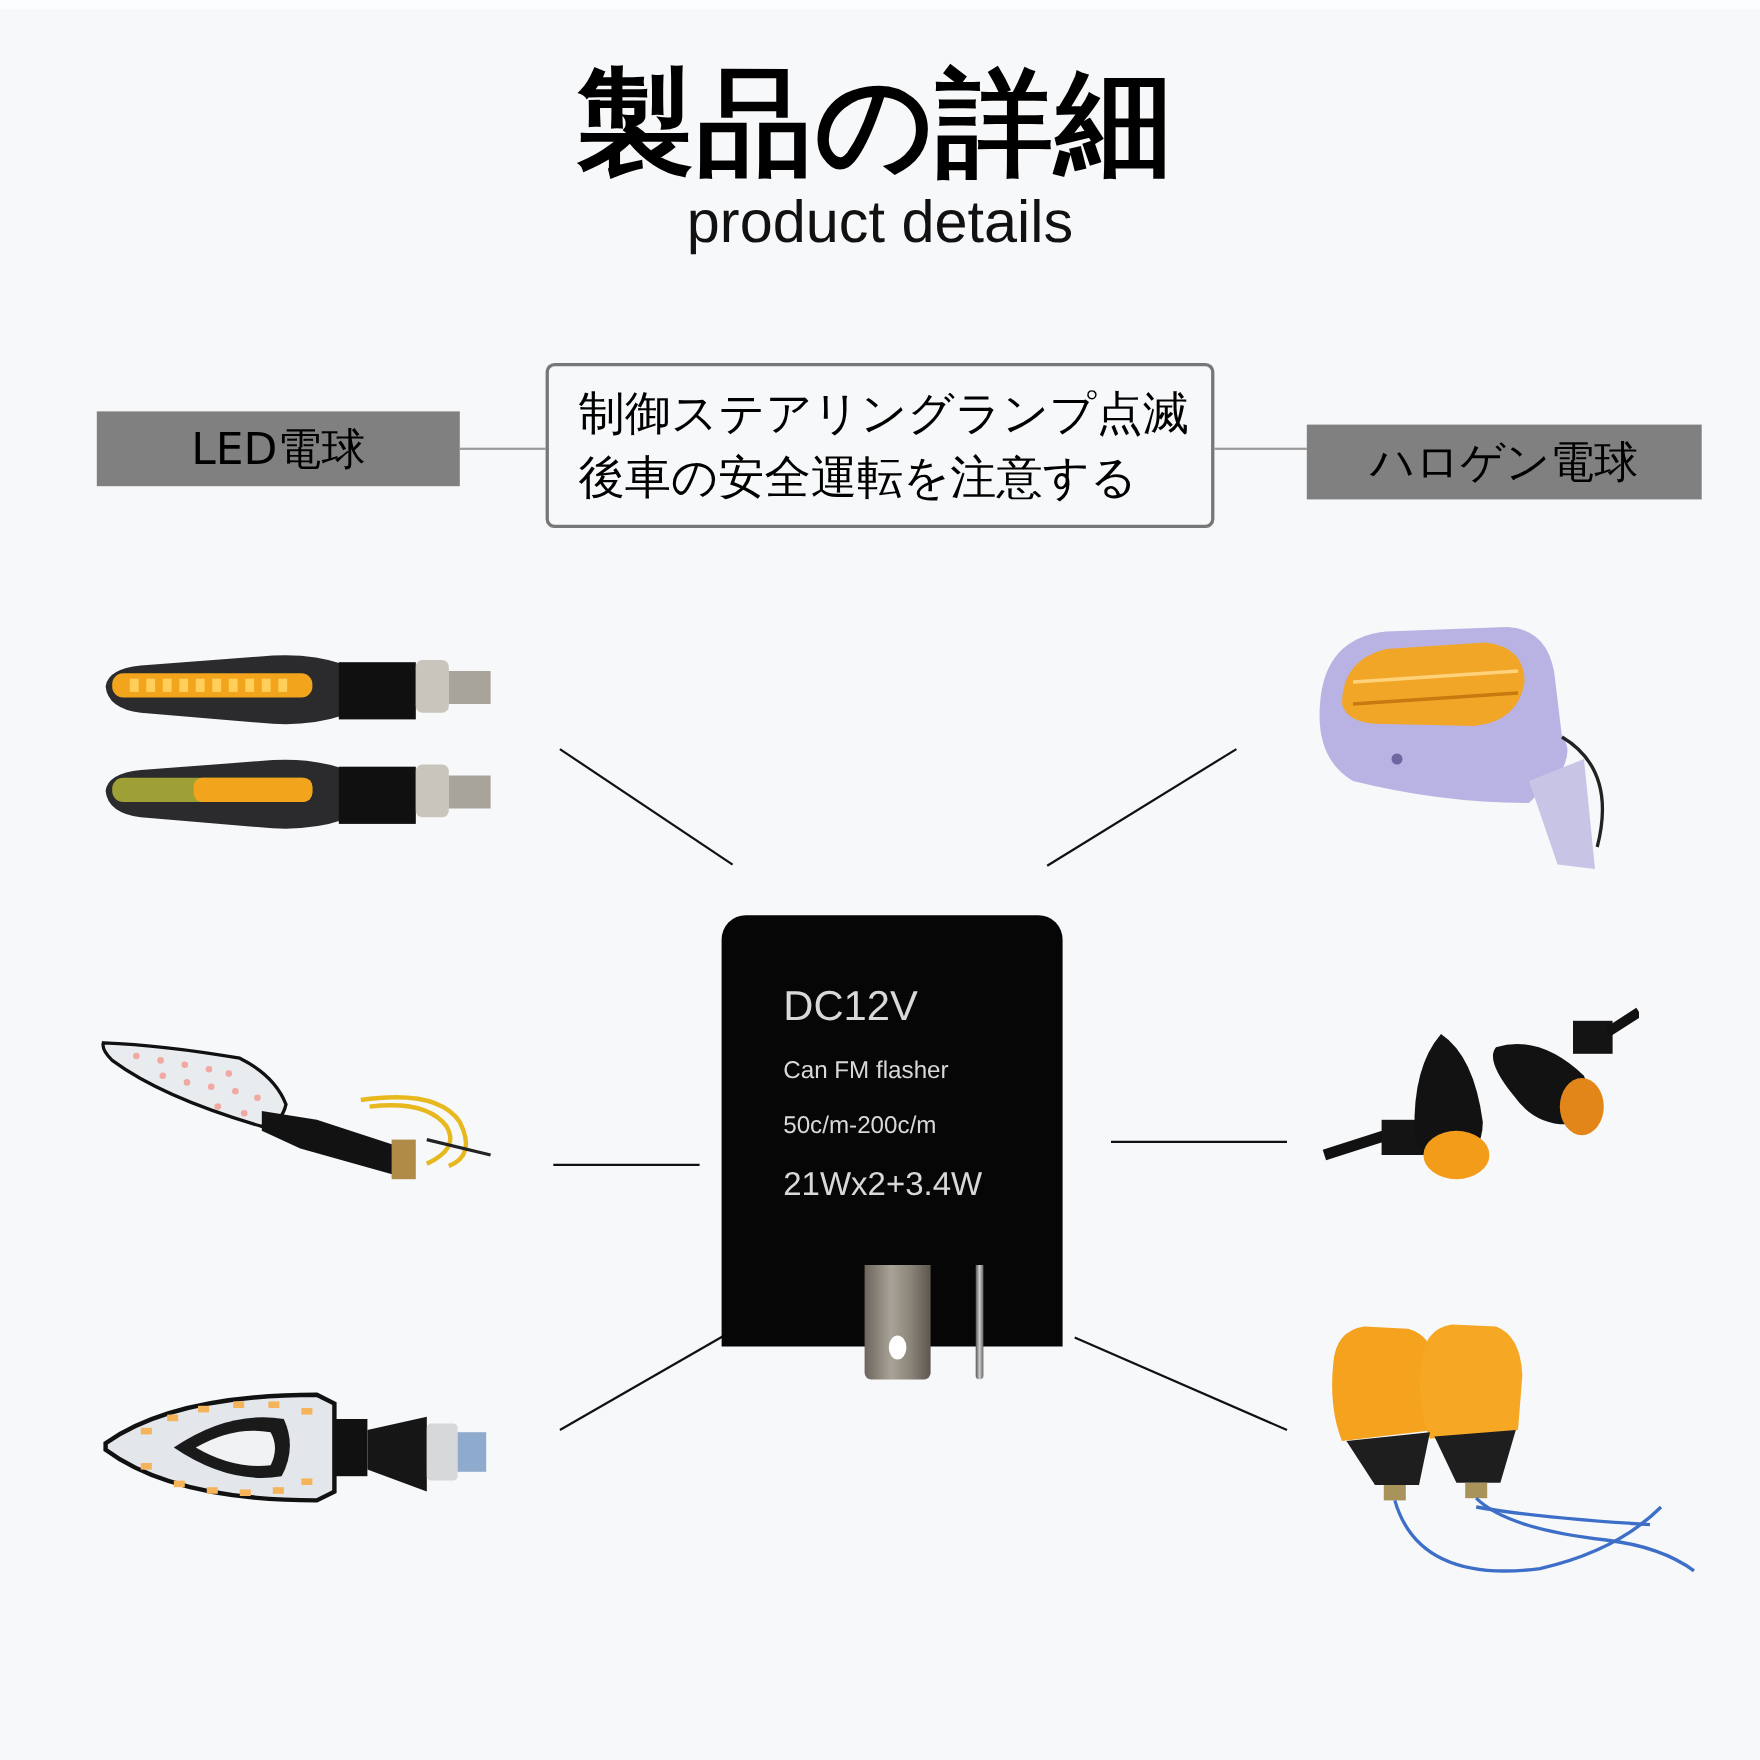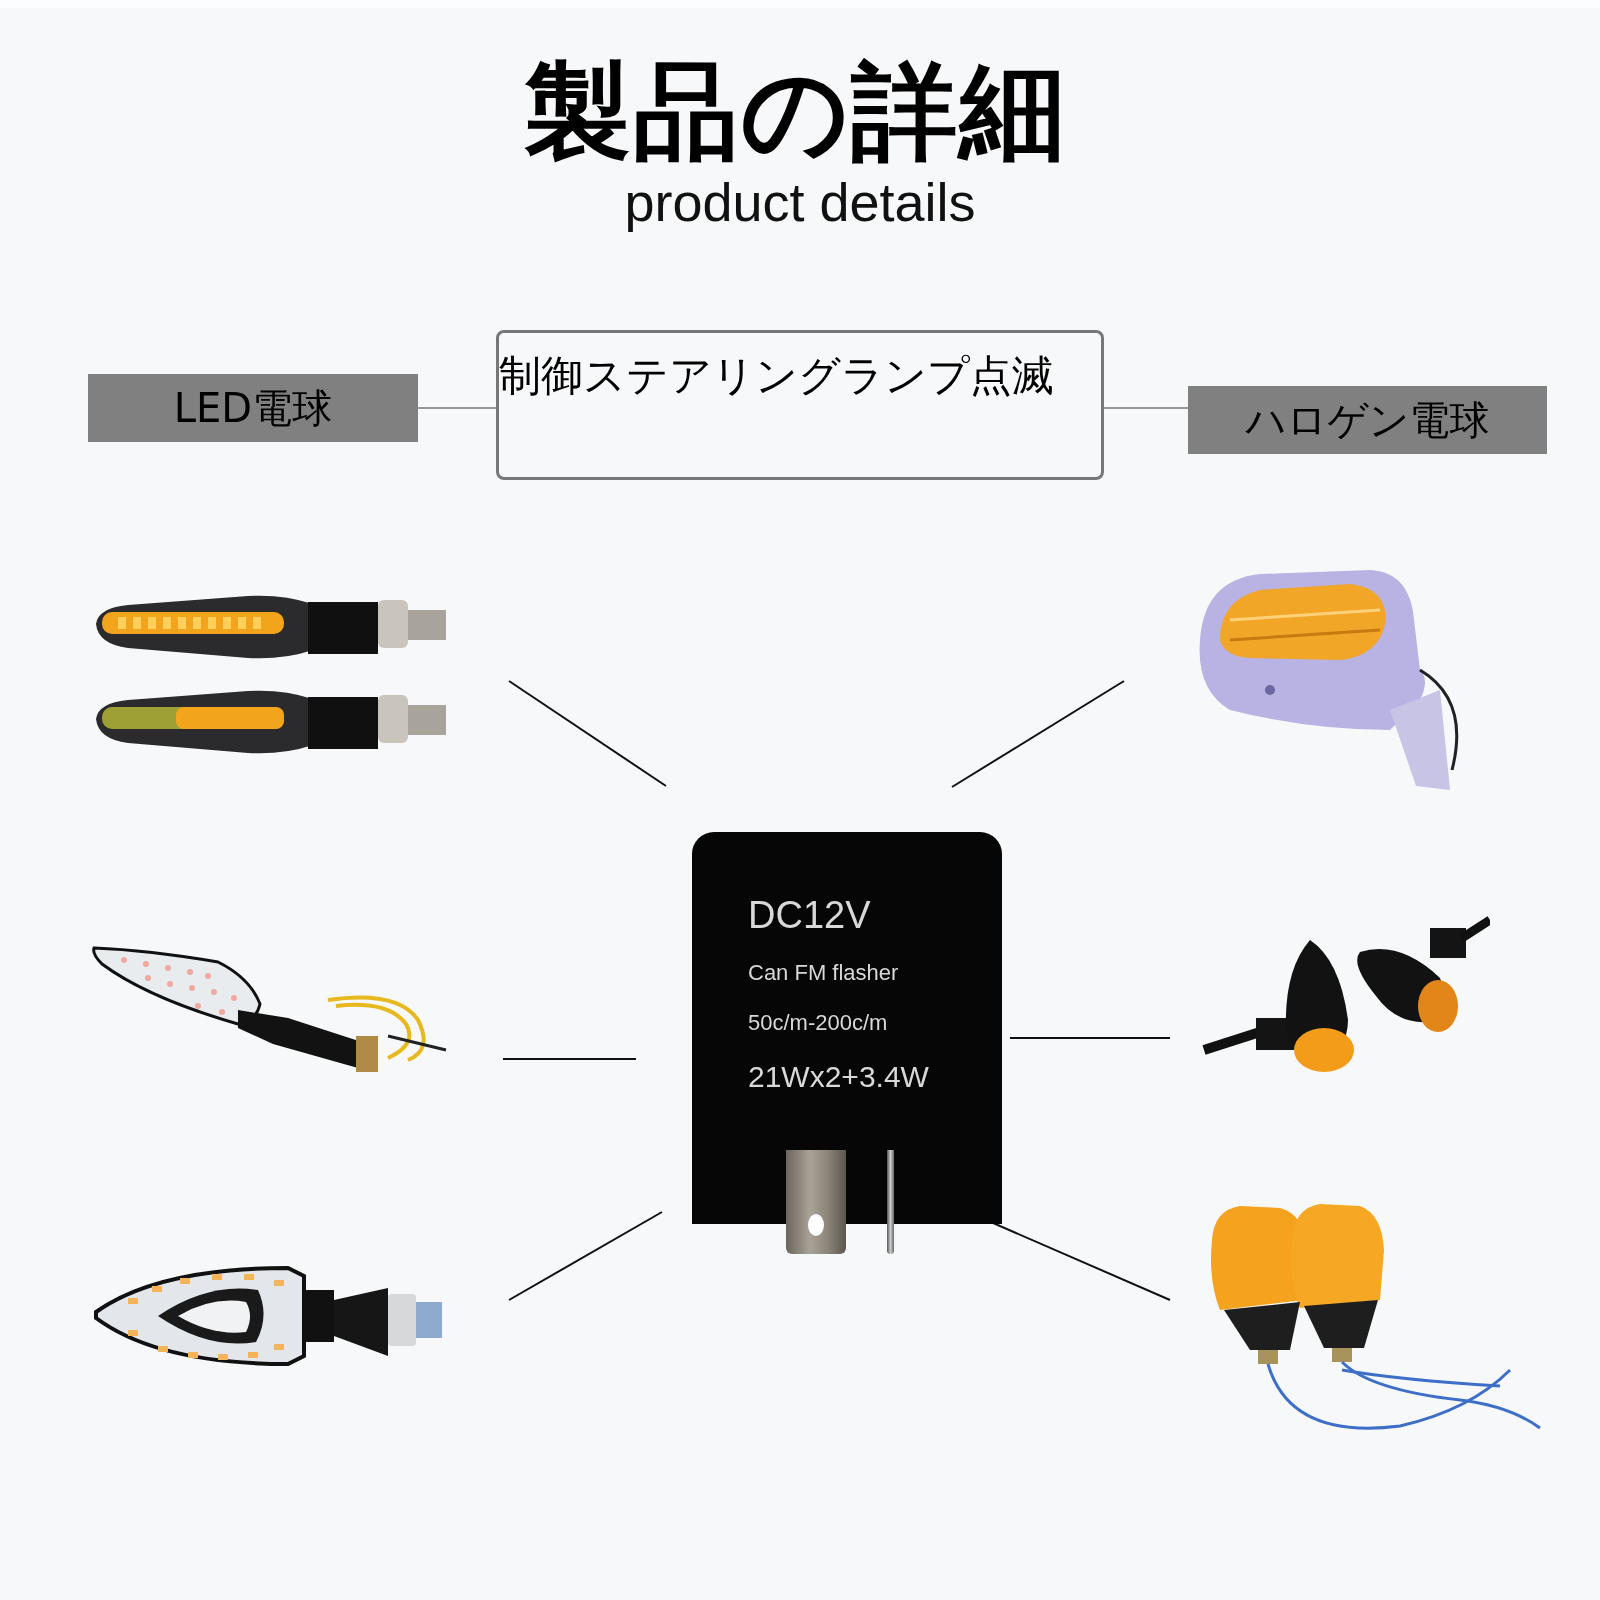--- a/index.html
+++ b/index.html
@@ -3,25 +3,25 @@
 <meta charset="utf-8">
 <style>
   html,body{margin:0;padding:0;}
   body{width:1600px;height:1600px;background:#f7f8fa;position:relative;overflow:hidden;font-family:"DejaVu Sans",sans-serif;}
   .topbar{position:absolute;left:0;top:0;width:1600px;height:8px;background:#fcfdff;}
   .title{position:absolute;left:0;top:52px;width:1592px;text-align:center;font-size:106px;font-weight:bold;color:#000;letter-spacing:2px;line-height:120px;}
   .subtitle{position:absolute;left:0;top:172px;width:1600px;text-align:center;font-family:"Liberation Sans",sans-serif;font-weight:300;font-size:54px;color:#111;line-height:60px;}
   .label-box{position:absolute;top:374px;height:68px;background:#808080;color:#000;font-size:40px;display:flex;align-items:center;justify-content:center;}
   .lbl-left{left:88px;width:330px;text-align:center;}
   .lbl-right{left:1188px;width:359px;margin-top:12px;}
-  .center-note{position:absolute;left:496px;top:330px;width:608px;height:150px;border:3px solid #777;border-radius:8px;background:#f7f8fa;box-sizing:border-box;padding:14px 0 0 0;font-size:42px;line-height:58px;color:#000;}
+  .center-note{position:absolute;left:496px;top:330px;width:608px;height:150px;border:3px solid #777;border-radius:8px;background:#f7f8fa;box-sizing:border-box;padding:14px 0 0 27px;font-size:42px;line-height:58px;color:#000;}
   .center-note div{white-space:nowrap;}
   .hline{position:absolute;height:2px;background:#9a9a9a;}
   svg.lines{position:absolute;left:0;top:0;width:1600px;height:1600px;}
-  .flasher{position:absolute;left:692px;top:832px;width:310px;height:392px;background:#060606;border-radius:22px 22px 0 0;}
+  .flasher{position:absolute;left:656px;top:832px;width:310px;height:392px;background:#060606;border-radius:22px 22px 0 0;}
   .flasher .txt{position:absolute;left:56px;color:#d8d8d8;font-family:"Liberation Sans",sans-serif;white-space:nowrap;}
   .t1{top:62px;font-size:38px;}
   .t2{top:128px;font-size:22px;}
   .t3{top:178px;font-size:22px;}
   .t4{top:228px;font-size:30px;text-align:center;}
   .pin1{position:absolute;left:786px;top:1150px;width:60px;height:104px;background:linear-gradient(90deg,#6b655c,#a9a297 40%,#8a8479 70%,#5b564f);border-radius:0 0 6px 6px;}
   .pin1 .hole{position:absolute;left:22px;top:64px;width:16px;height:22px;border-radius:50%;background:#fff;}
   .pin2{position:absolute;left:887px;top:1150px;width:7px;height:104px;background:linear-gradient(90deg,#555,#ccc,#666);border-radius:0 0 4px 4px;}
   .prod{position:absolute;}
 </style>
@@ -30,20 +30,21 @@
 
 <div class="topbar"></div>
 
 <div class="title">製品の詳細</div>
 <div class="subtitle">product details</div>
 
 <div class="label-box lbl-left">LED電球</div>
 <div class="hline" style="left:418px;top:407px;width:78px;"></div>
 <div class="center-note">
   <div>制御ステアリングランプ点滅</div>
+  <div>後車の安全運転を注意する</div>
 </div>
 <div class="hline" style="left:1104px;top:407px;width:84px;"></div>
 <div class="label-box lbl-right">ハロゲン電球</div>
 
 <svg class="lines">
   <line x1="509" y1="681" x2="666" y2="786" stroke="#111" stroke-width="2"></line>
   <line x1="1124" y1="681" x2="952" y2="787" stroke="#111" stroke-width="2"></line>
   <line x1="503" y1="1059" x2="636" y2="1059" stroke="#111" stroke-width="2"></line>
   <line x1="1010" y1="1038" x2="1170" y2="1038" stroke="#111" stroke-width="2"></line>
   <line x1="509" y1="1300" x2="662" y2="1212" stroke="#111" stroke-width="2"></line>

